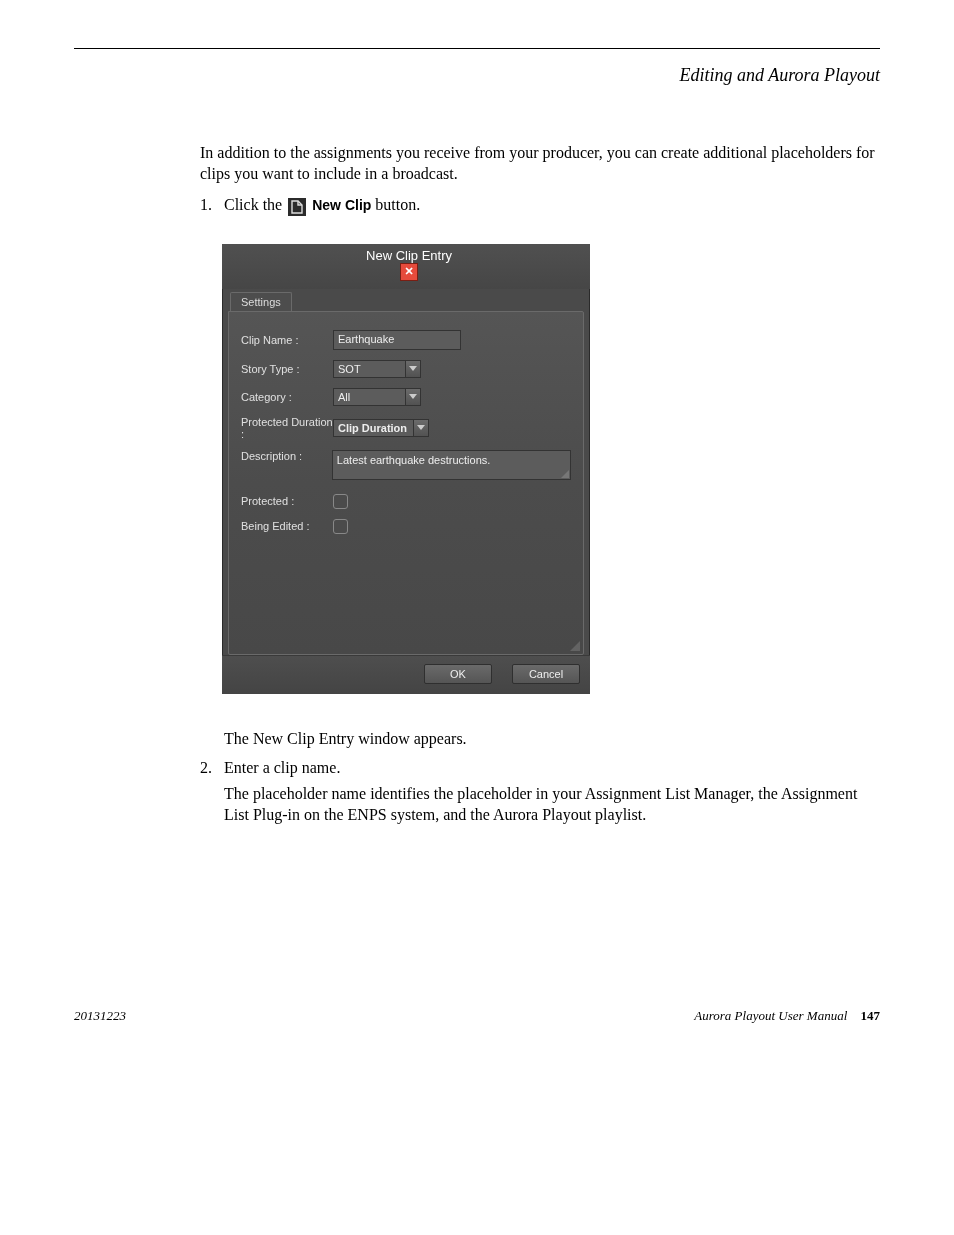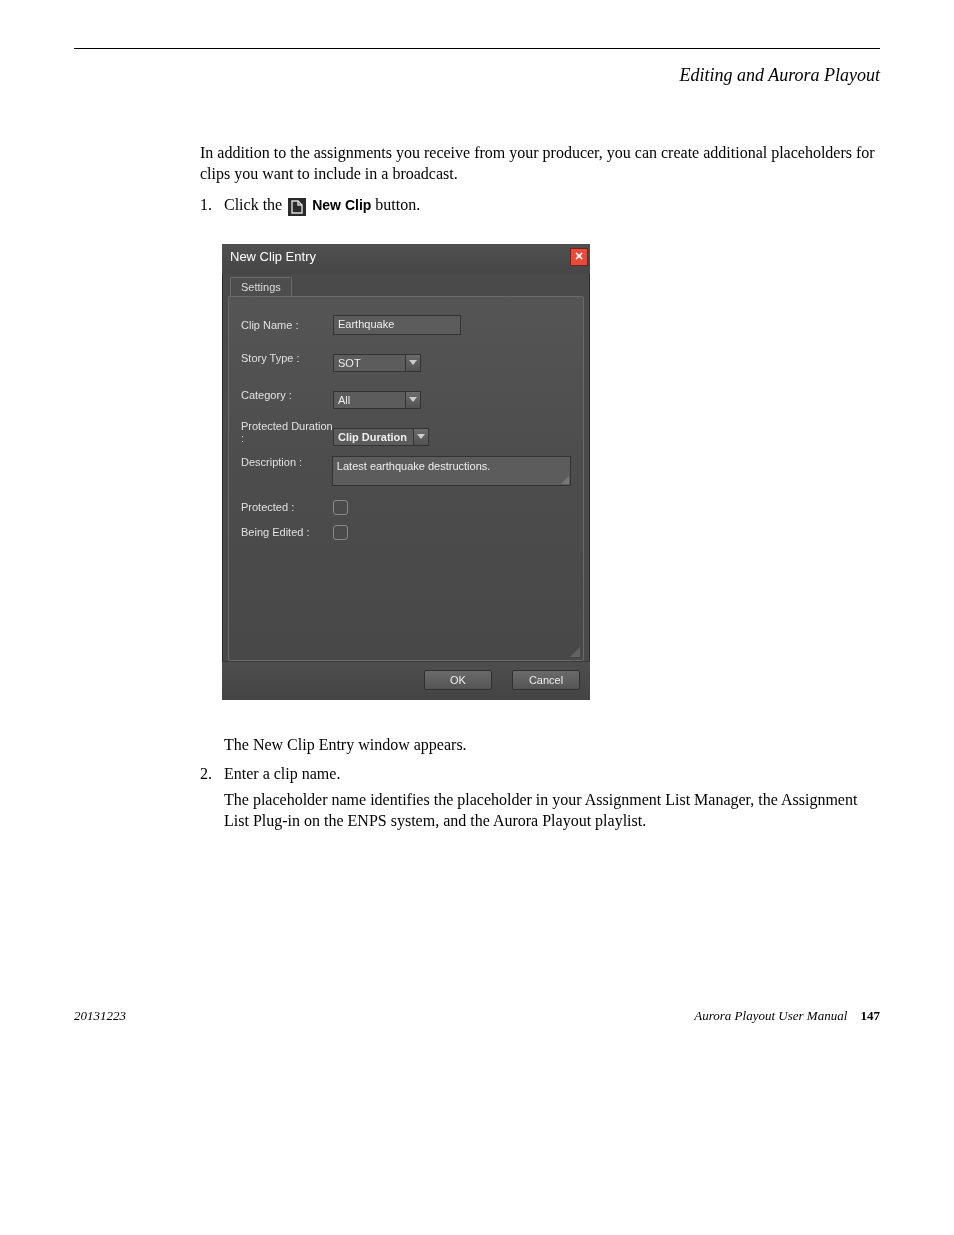--- a/index.html
+++ b/index.html
@@ -81,20 +81,21 @@
     position: relative;
   }
   .dialog-title {
     display:flex;
     align-items:center;
     justify-content: space-between;
     padding: 4px 2px 8px 8px;
     font-size: 13px;
     color: #fff;
     background: linear-gradient(#505050,#464646);
+    flex-direction: column;
   }
   .close-btn {
     width: 16px; height: 16px;
     background: #e64b3c;
     display:flex; align-items:center; justify-content:center;
     color:#fff; font-weight:bold; font-size:11px;
     border:1px solid #7a1f14;
   }
   .tab-bar {
     position: relative;
@@ -136,21 +137,20 @@
     color:#eee;
     font-size:11px;
     padding:2px 4px;
     width: 118px;
     height: 14px;
   }
   .sel {
     display:flex;
     width: 86px;
     border:1px solid #333;
-    margin-top:9px;
   }
   .sel-val {
     flex:1;
     background:#5c5c5c;
     color:#eee;
     padding:2px 4px;
     font-size:11px;
   }
   .sel-bold .sel-val { font-weight:bold; }
   .sel-caret {

